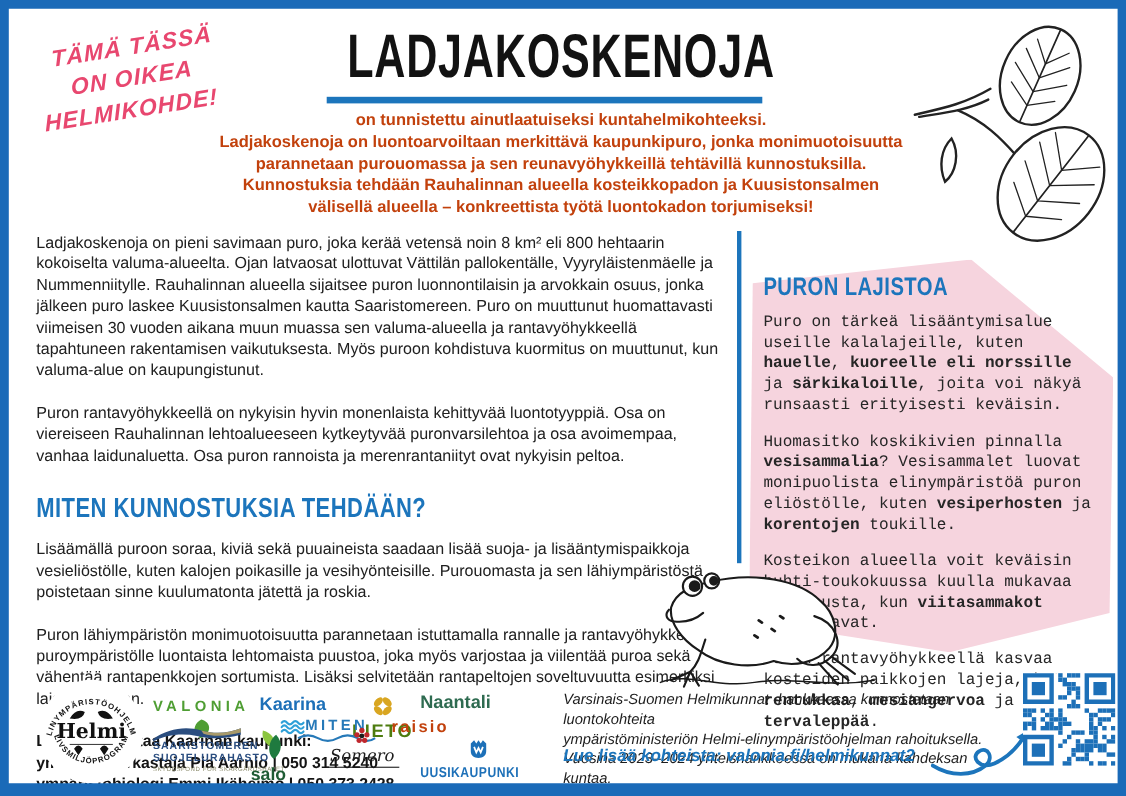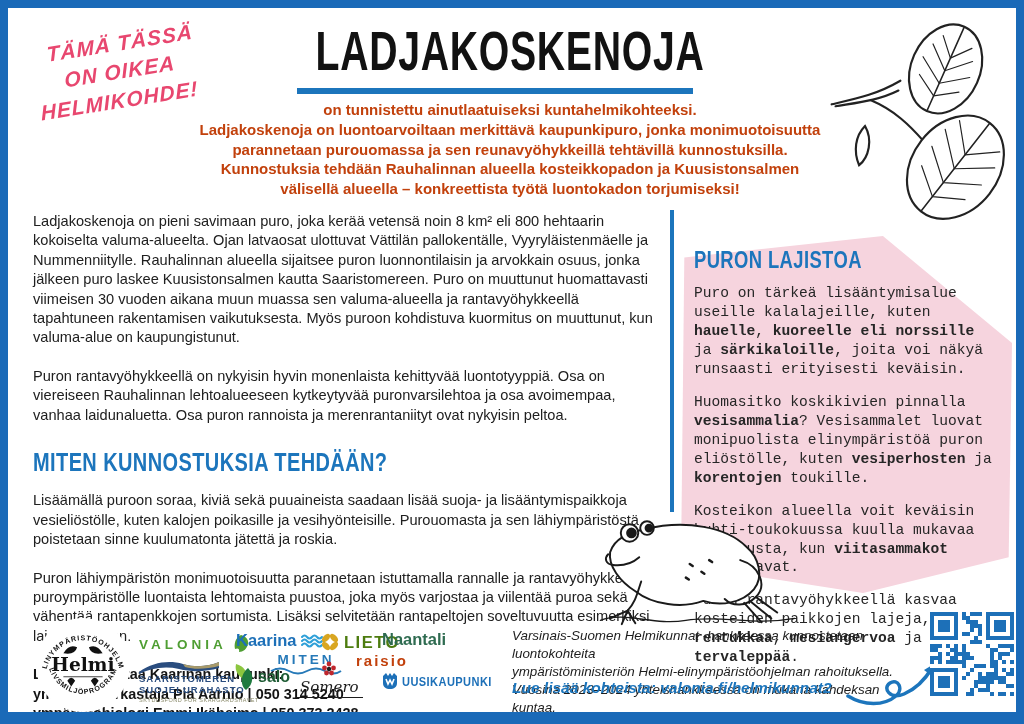--- a/index.html
+++ b/index.html
@@ -42,21 +42,21 @@
   .species-heading{display:inline-block;color:#1c75bc;font-weight:bold;font-size:23px;letter-spacing:0.5px;
                    transform:scaleX(0.8);transform-origin:0 50%;margin-bottom:8px;white-space:nowrap;}
   .species p{margin:0 0 14px 0;font-family:Liberation Mono, monospace;}
 
   
   .leaves{position:absolute;left:828px;top:8px;width:190px;height:226px;}
   .frog{position:absolute;left:596px;top:496px;width:205px;height:136px;}
 
   
   .helmi-logo{position:absolute;left:34px;top:616px;width:98px;height:98px;}
-  .logo{position:absolute;white-space:nowrap;display:flex;align-items:center;gap:4px;}
+  .logo{position:absolute;white-space:nowrap;display:flex;align-items:center;gap:4px;flex-direction:column;}
   .logo-valonia{left:139px;top:634px;color:#4f9e33;font-weight:bold;font-size:13.5px;letter-spacing:4px;}
   .logo-kaarina{left:236px;top:631px;color:#1d70b8;font-weight:bold;font-size:16.5px;}
   .logo-lieto{left:320px;top:632px;color:#4d7c0f;font-weight:bold;font-size:16.5px;letter-spacing:1.5px;justify-content:center;}
   .logo-naantali{left:382px;top:630px;color:#2e6b50;font-weight:bold;font-size:16.5px;}
   .logo-paimio{left:270px;top:652px;color:#2679b8;font-weight:bold;font-size:13.5px;letter-spacing:3px;flex-direction:column;gap:0;}
   .logo-raisio{left:356px;top:652px;color:#c2410c;font-weight:bold;font-size:15px;letter-spacing:2px;}
   .logo-saaristo{left:139px;top:658px;flex-direction:column;align-items:flex-start;gap:0;color:#2a4d7f;}
   .logo-saaristo .t1{font-size:9.5px;font-weight:bold;letter-spacing:1px;line-height:1.15;}
   .logo-saaristo .t3{font-size:5.5px;color:#8a8a6a;letter-spacing:0.5px;margin-top:1px;}
   .logo-salo{left:228px;top:662px;color:#1f5c35;font-weight:bold;font-size:16px;}

